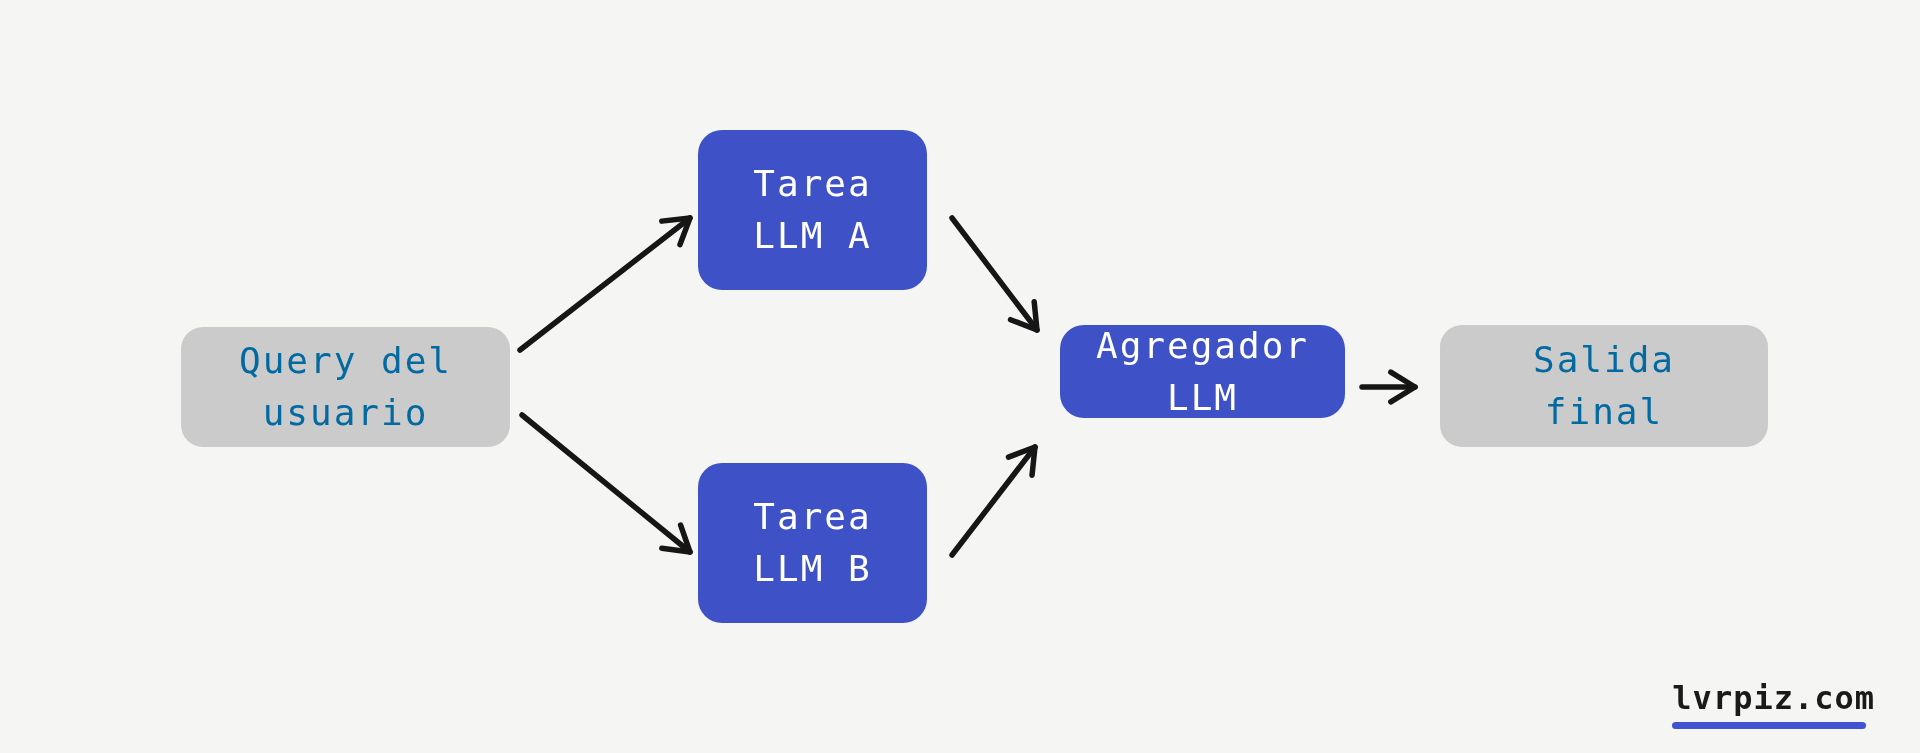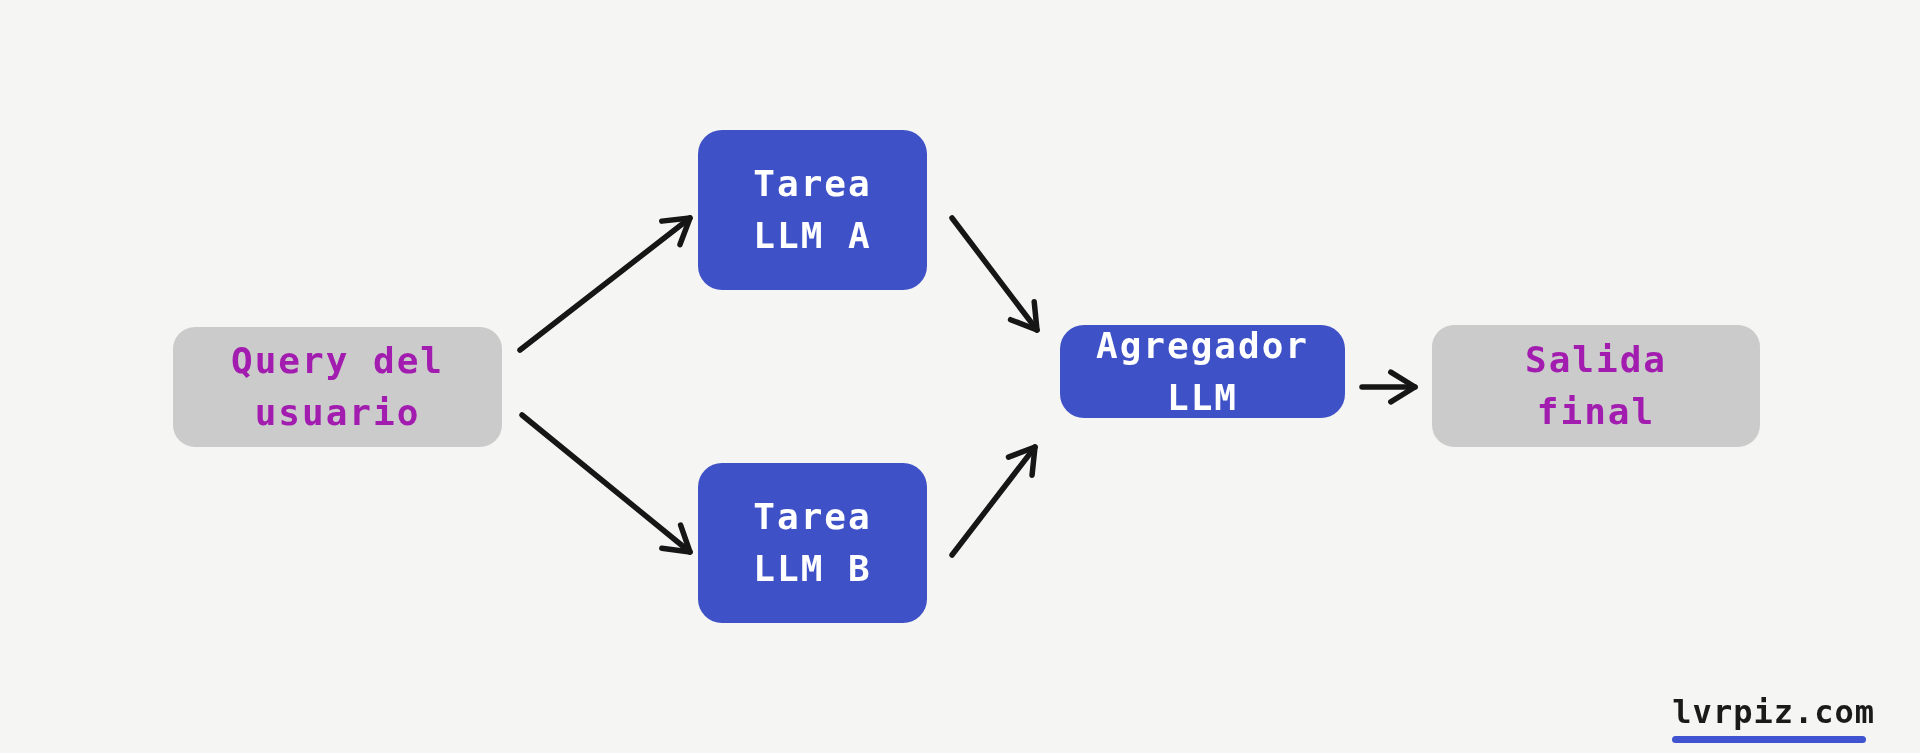--- a/index.html
+++ b/index.html
@@ -15,29 +15,30 @@
     overflow: hidden;
     font-family: "DejaVu Sans Mono", "Liberation Mono", monospace;
   }
   .node {
     position: absolute;
     display: flex;
     align-items: center;
     justify-content: center;
     text-align: center;
     border-radius: 22px;
-    font-weight: bold;
+    font-weight: normal;
     font-size: 36px;
     line-height: 52px;
     letter-spacing: 2px;
     white-space: pre-line;
   }
   .node-gray {
     background: #cbcbcb;
-    color: #a21caf;
+    color: #0369a1;
+    margin-left: 8px;
   }
   .node-blue {
     background: #3e51c6;
     color: #ffffff;
     border-radius: 24px;
   }
   #node-query      { left: 173px;  top: 327px; width: 329px; height: 120px; }
   #node-task-a     { left: 698px;  top: 130px; width: 229px; height: 160px; }
   #node-task-b     { left: 698px;  top: 463px; width: 229px; height: 160px; }
   #node-aggregator { left: 1060px; top: 325px; width: 285px; height: 93px; }
@@ -53,21 +54,21 @@
   .edge {
     stroke: #161616;
     stroke-width: 5.5;
     stroke-linecap: round;
     fill: none;
   }
 
   .watermark {
     position: absolute;
     right: 45px;
-    bottom: 10px;
+    bottom: 24px;
     text-align: center;
   }
   .watermark-text {
     font-weight: bold;
     font-size: 32px;
     line-height: 34px;
     letter-spacing: 1px;
     color: #1a1a1a;
     white-space: nowrap;
   }

